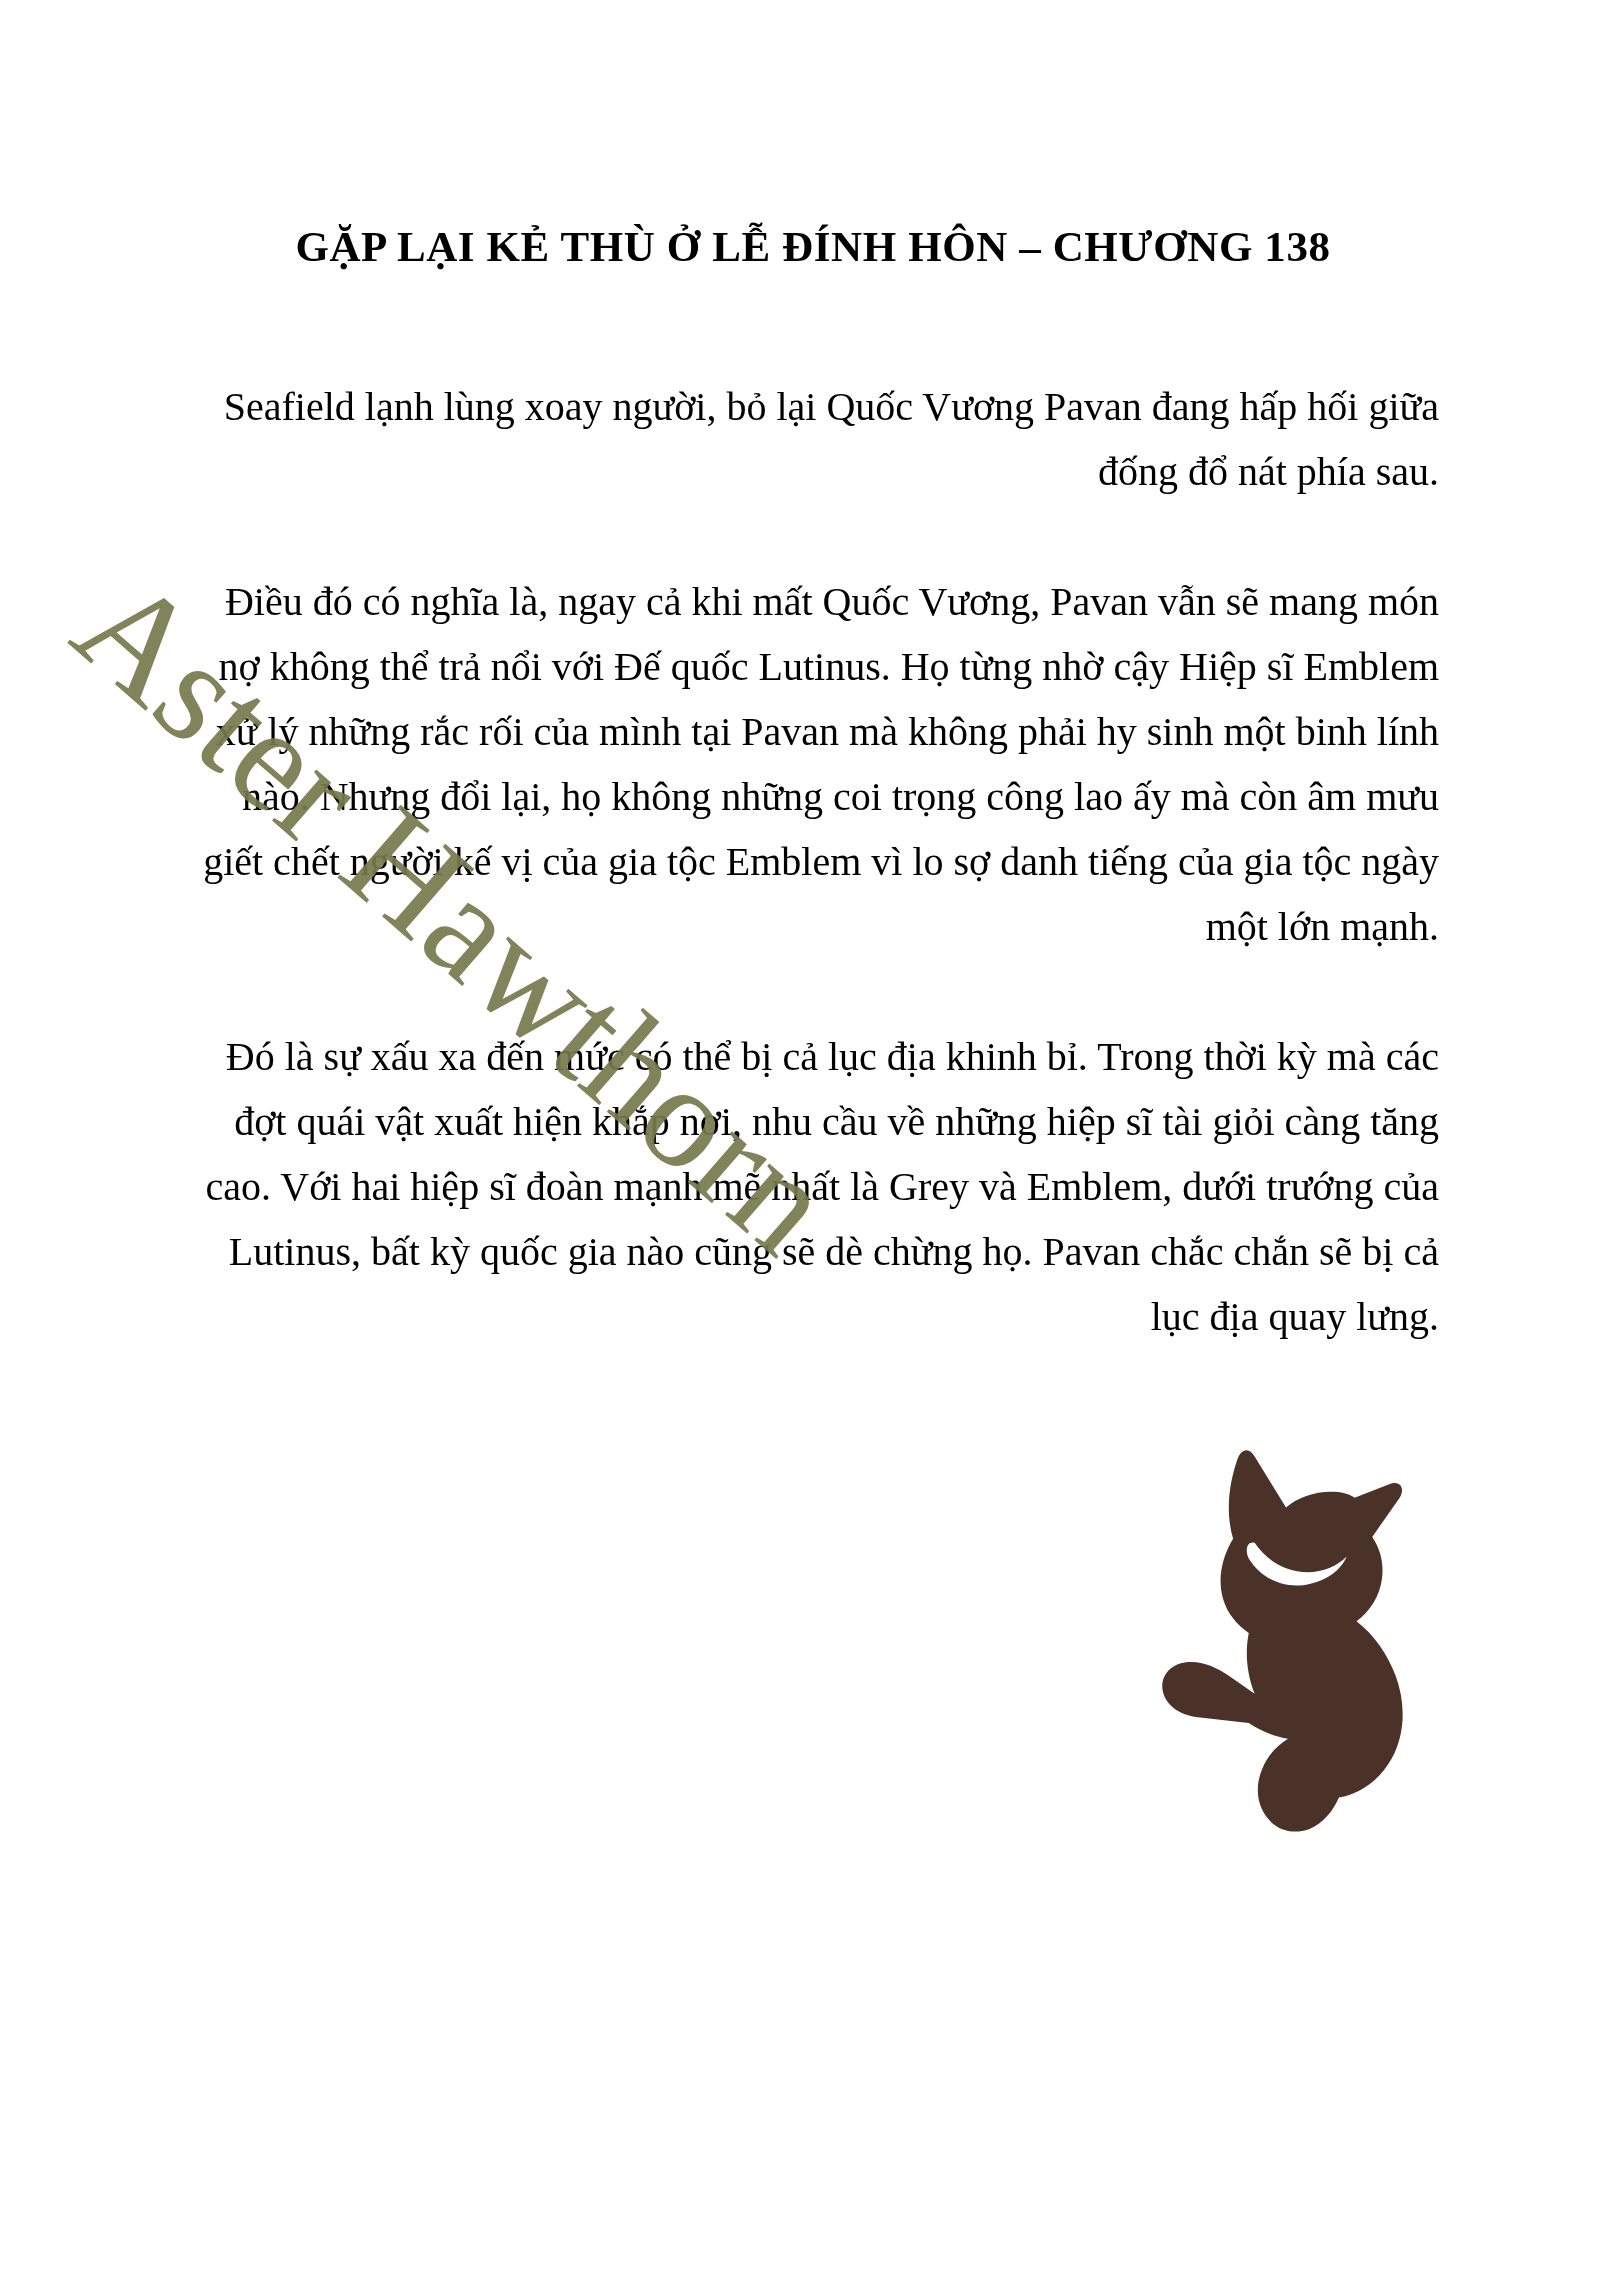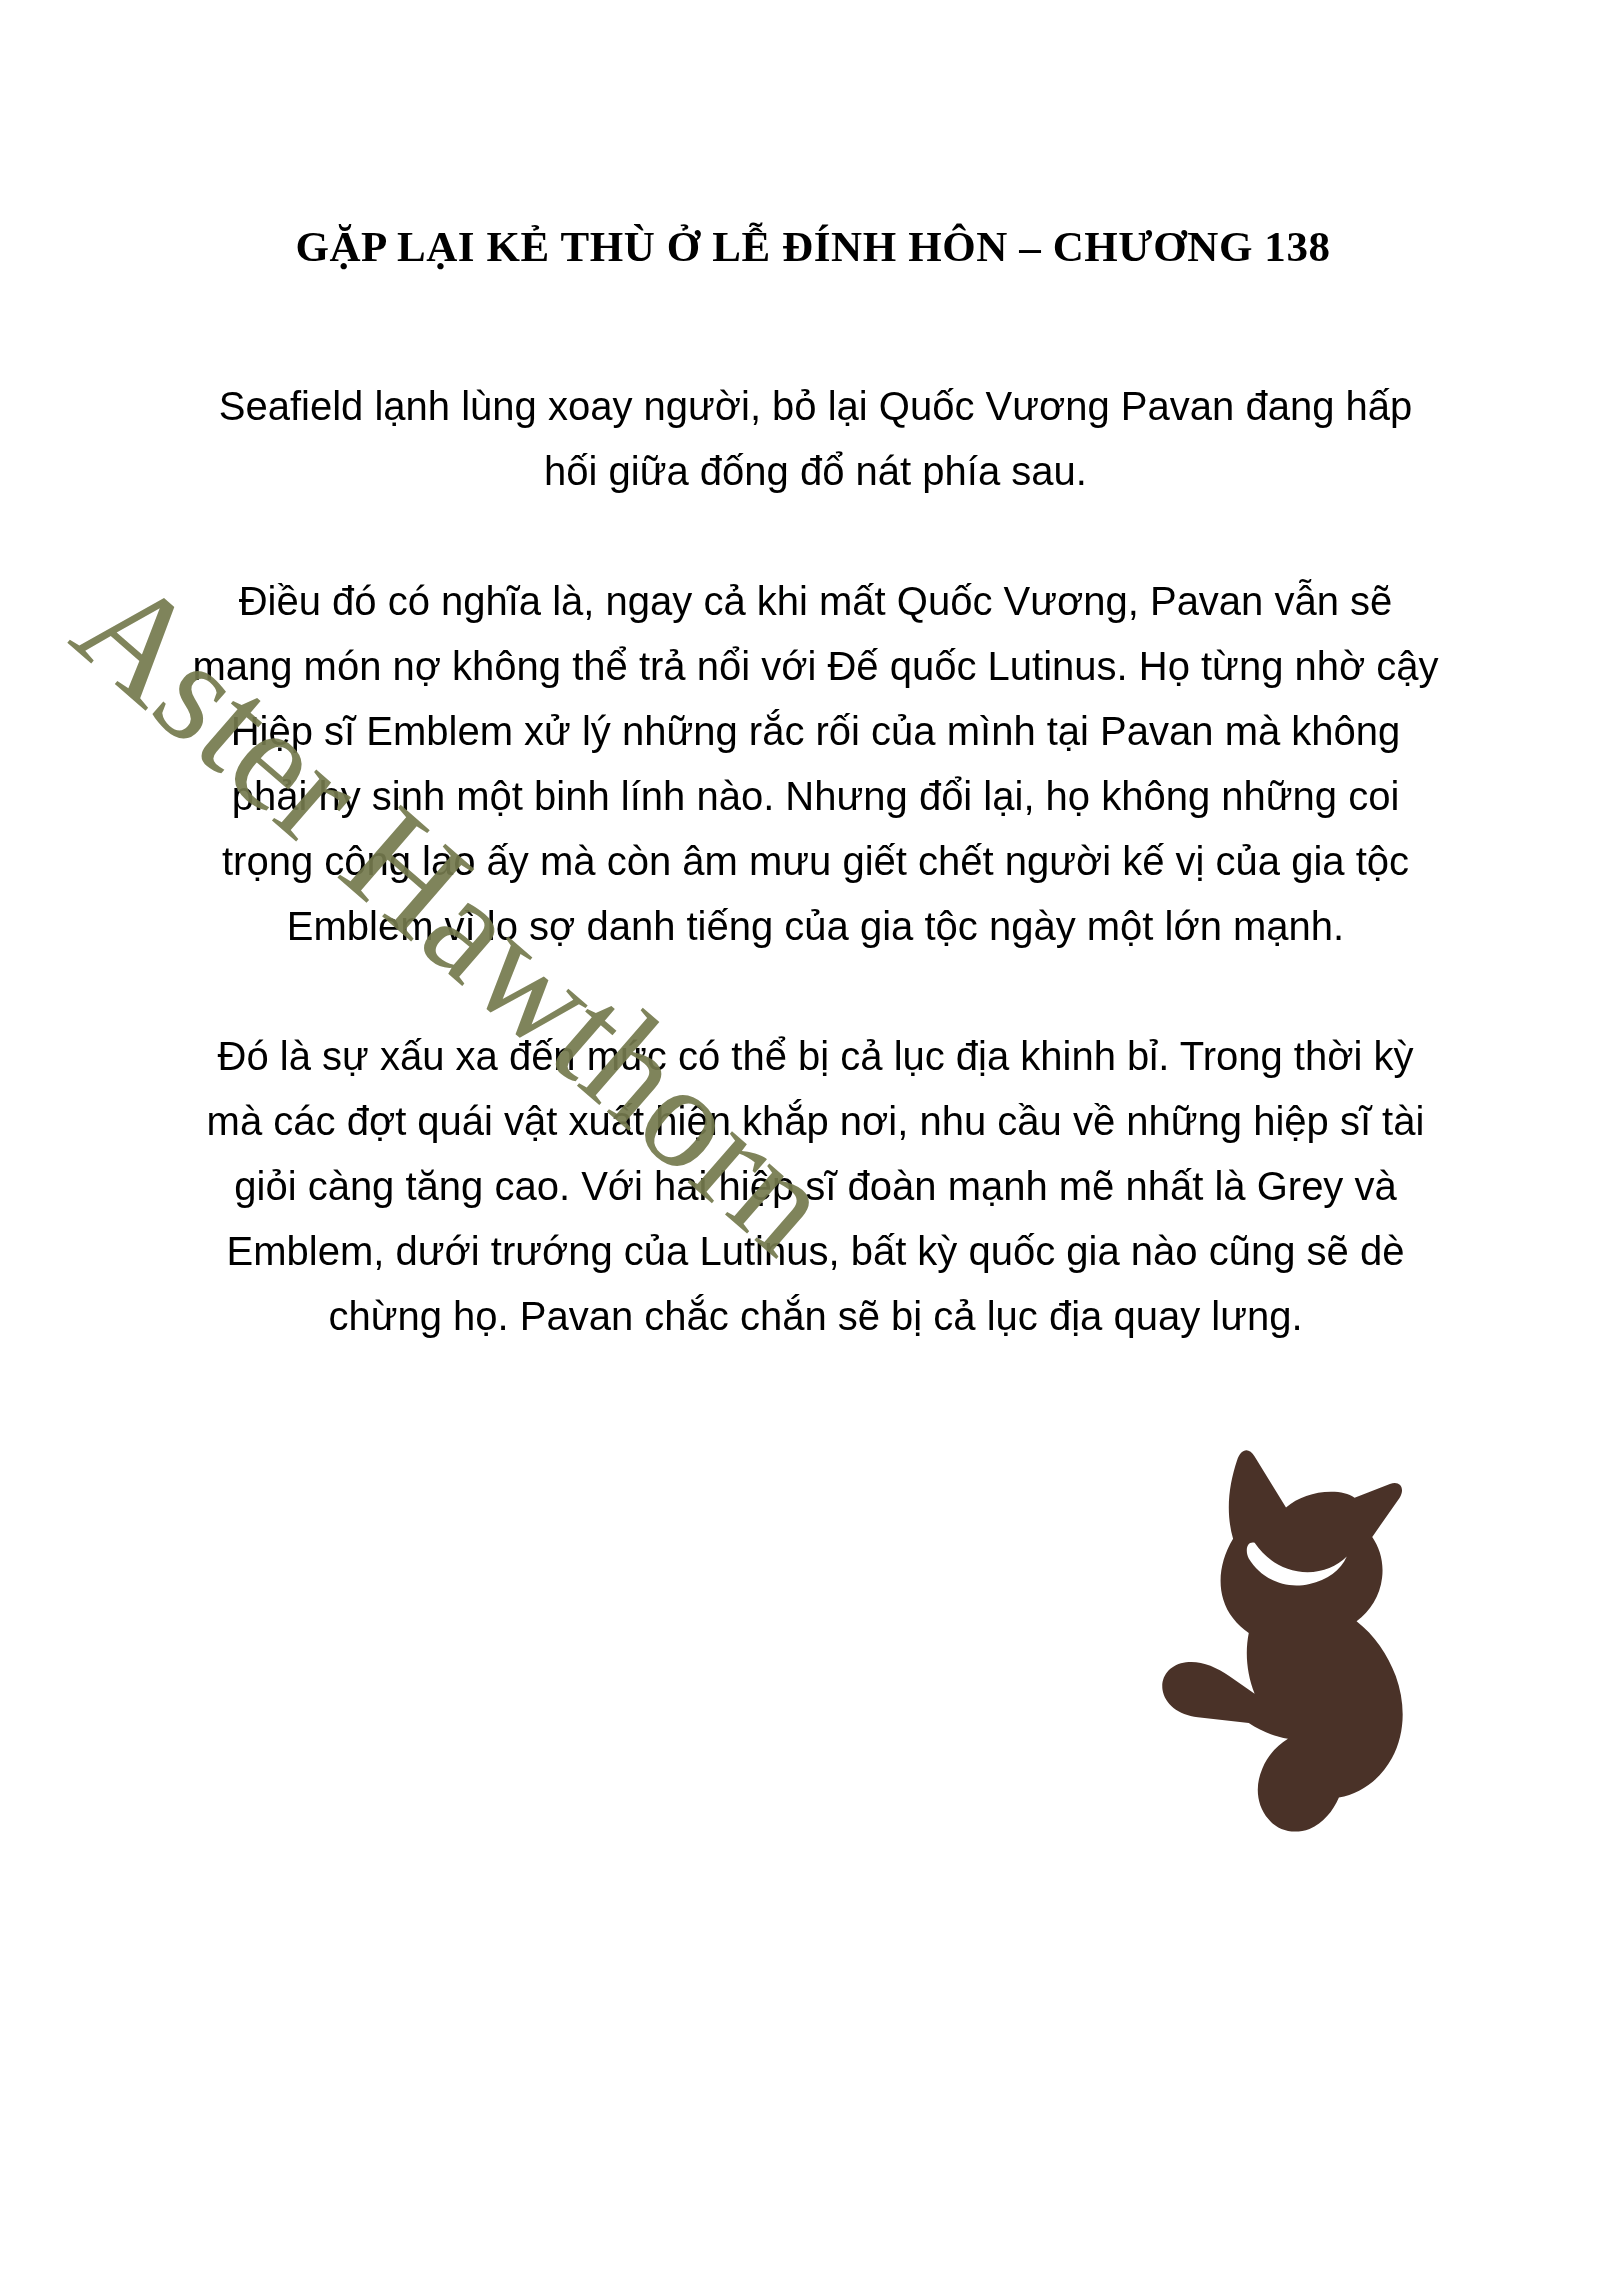--- a/index.html
+++ b/index.html
@@ -43,25 +43,25 @@
     color: #000000;
     line-height: 1.2;
     white-space: nowrap;
   }
 
   #body-text {
     position: absolute;
     left: 192px;
     top: 374px;
     width: 1247px;
-    font-family: Liberation Sans, sans-serif;
+    font-family: Liberation Serif, serif;
     font-size: 40px;
     line-height: 65px;
     color: #000000;
-    text-align: center;
+    text-align: right;
   }
 
   .para {
     margin: 0 0 65px 0;
   }
 
   .para:last-child {
     margin-bottom: 0;
   }
 

